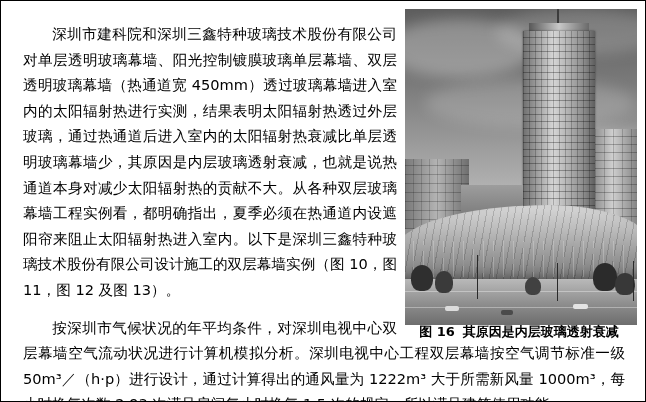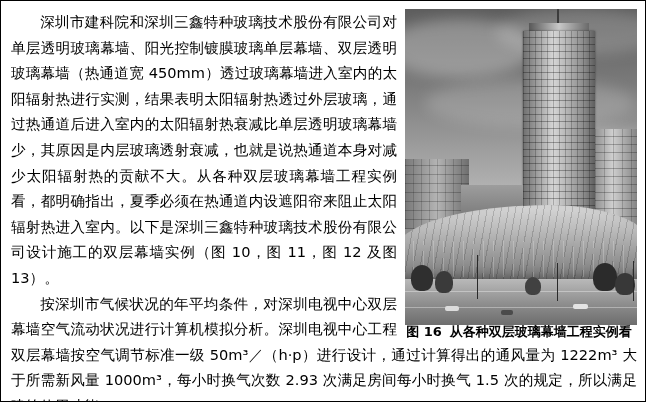--- a/index.html
+++ b/index.html
@@ -22,21 +22,21 @@
     left: 10px;
     top: 8px;
     width: 626px;
     font-size: 14.6px;
     line-height: 25.6px;
     color: #000;
     text-align: justify;
     text-justify: inter-ideograph;
   }
   .para {
-    margin: 0;
+    margin: 12px;
     text-indent: 2em;
   }
   
   .figure {
     position: absolute;
     right: 8px;
     top: 8px;
     width: 232px;
     height: 316px;
   }
@@ -277,16 +277,16 @@
       <div class="pole p1"></div>
       <div class="pole p2"></div>
       <div class="pole p3"></div>
       <div class="car car1"></div>
       <div class="car car2"></div>
       <div class="car car3"></div>
     </div>
   </div>
 
   <div class="fig-caption">
-    <span class="label">图 16</span><span>从各种双层玻璃幕墙工程实例看</span>
+    <span class="label">图 16</span><span>其原因是内层玻璃透射衰减</span>
   </div>
 
 </div>
 
 </body></html>

